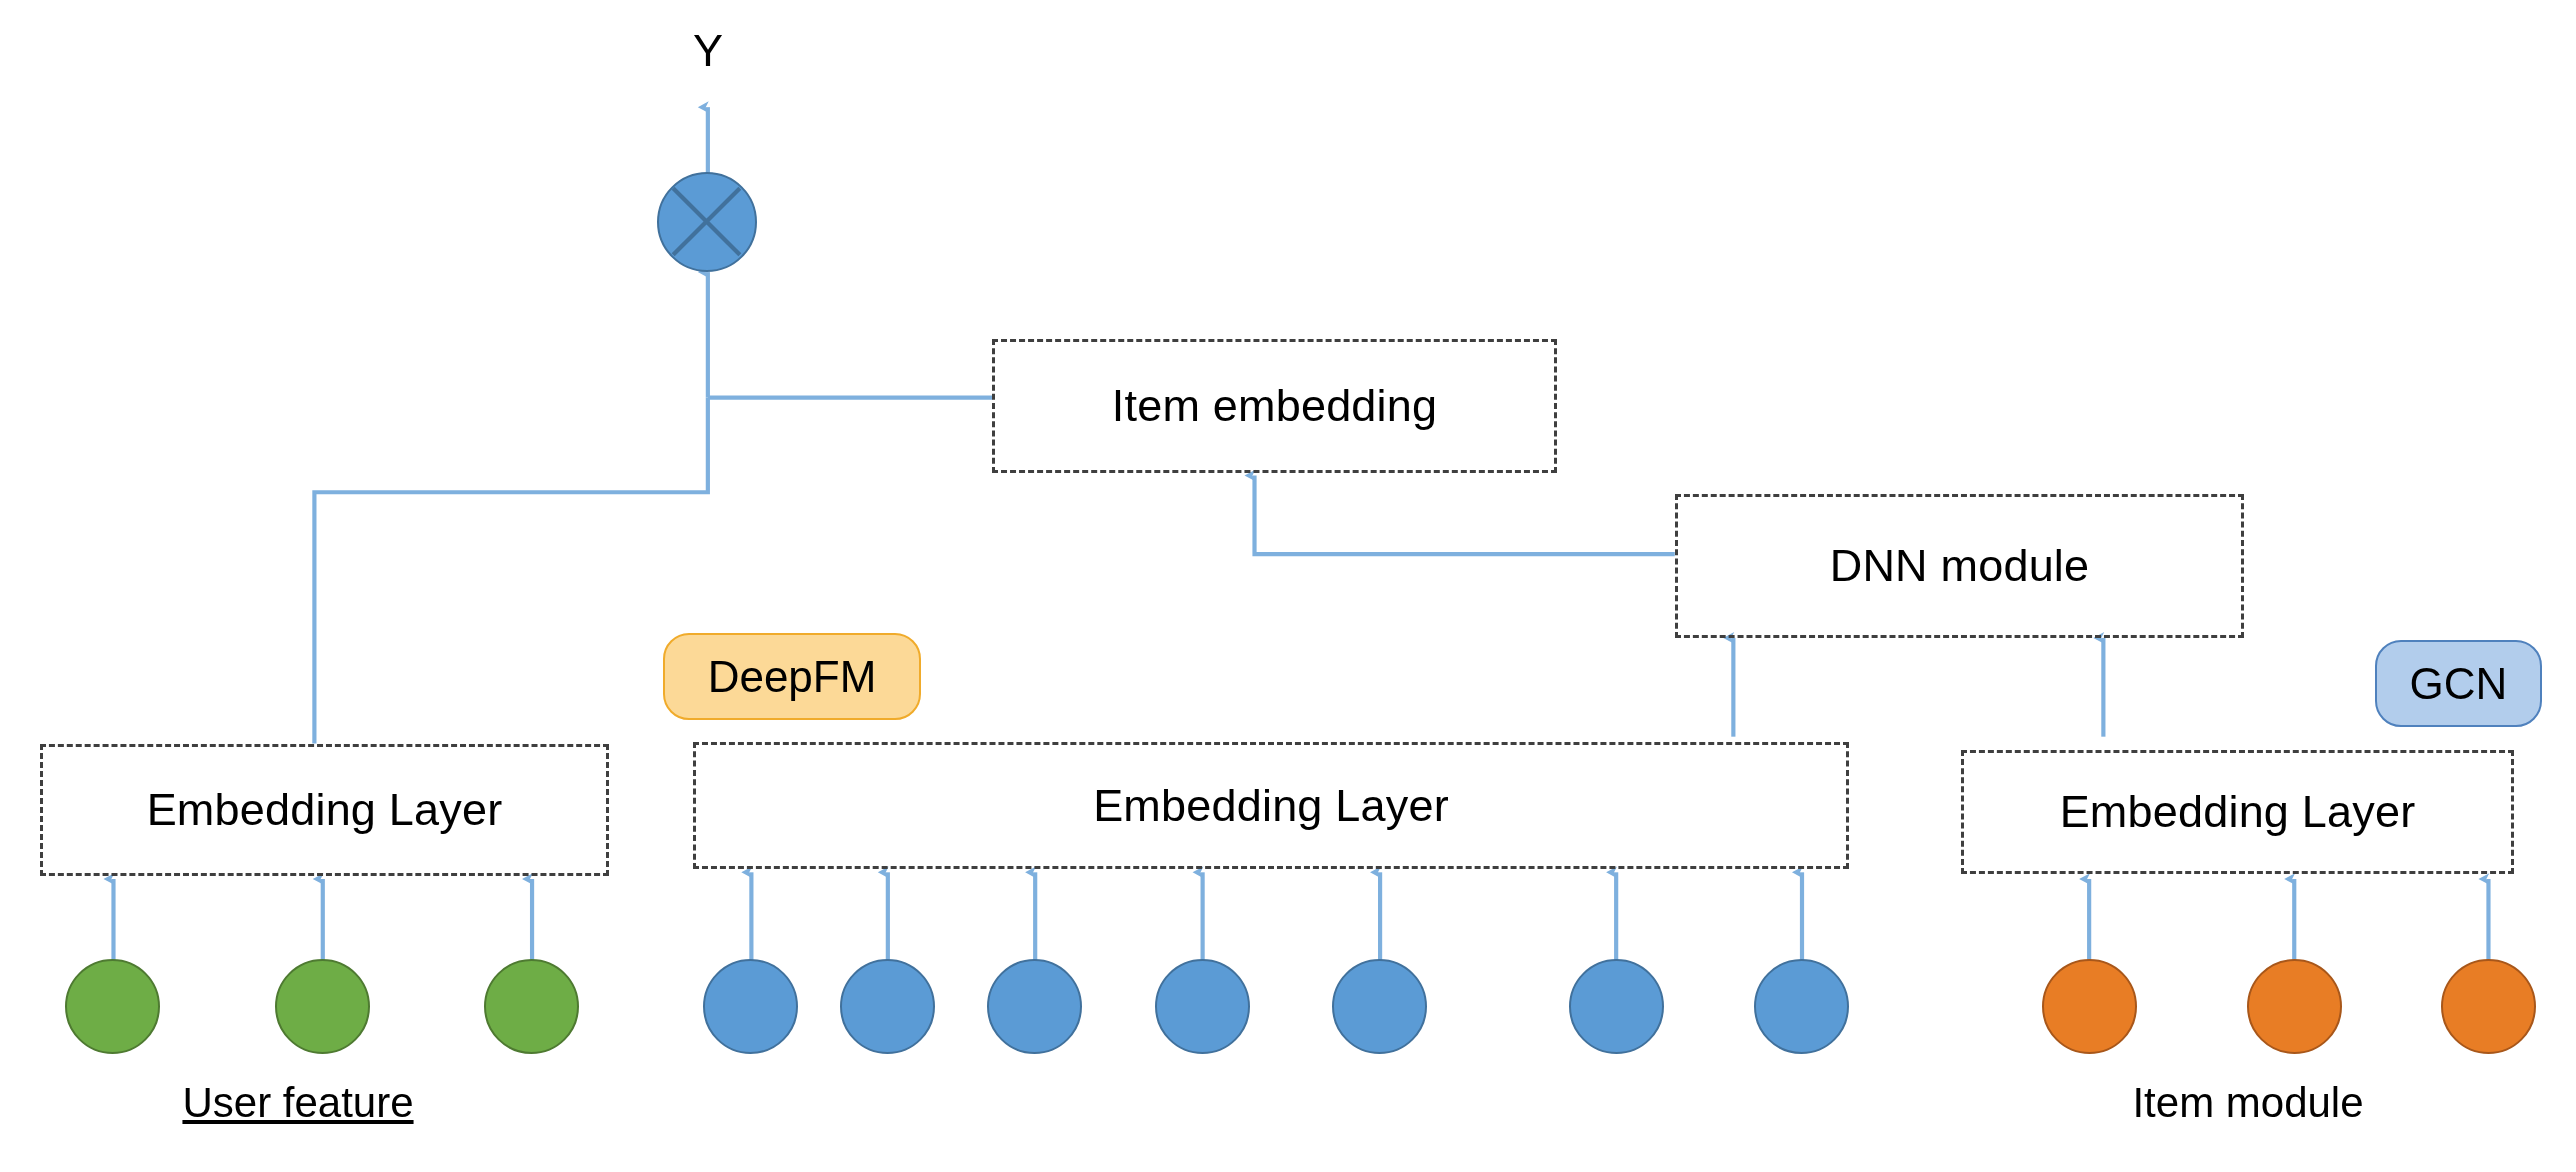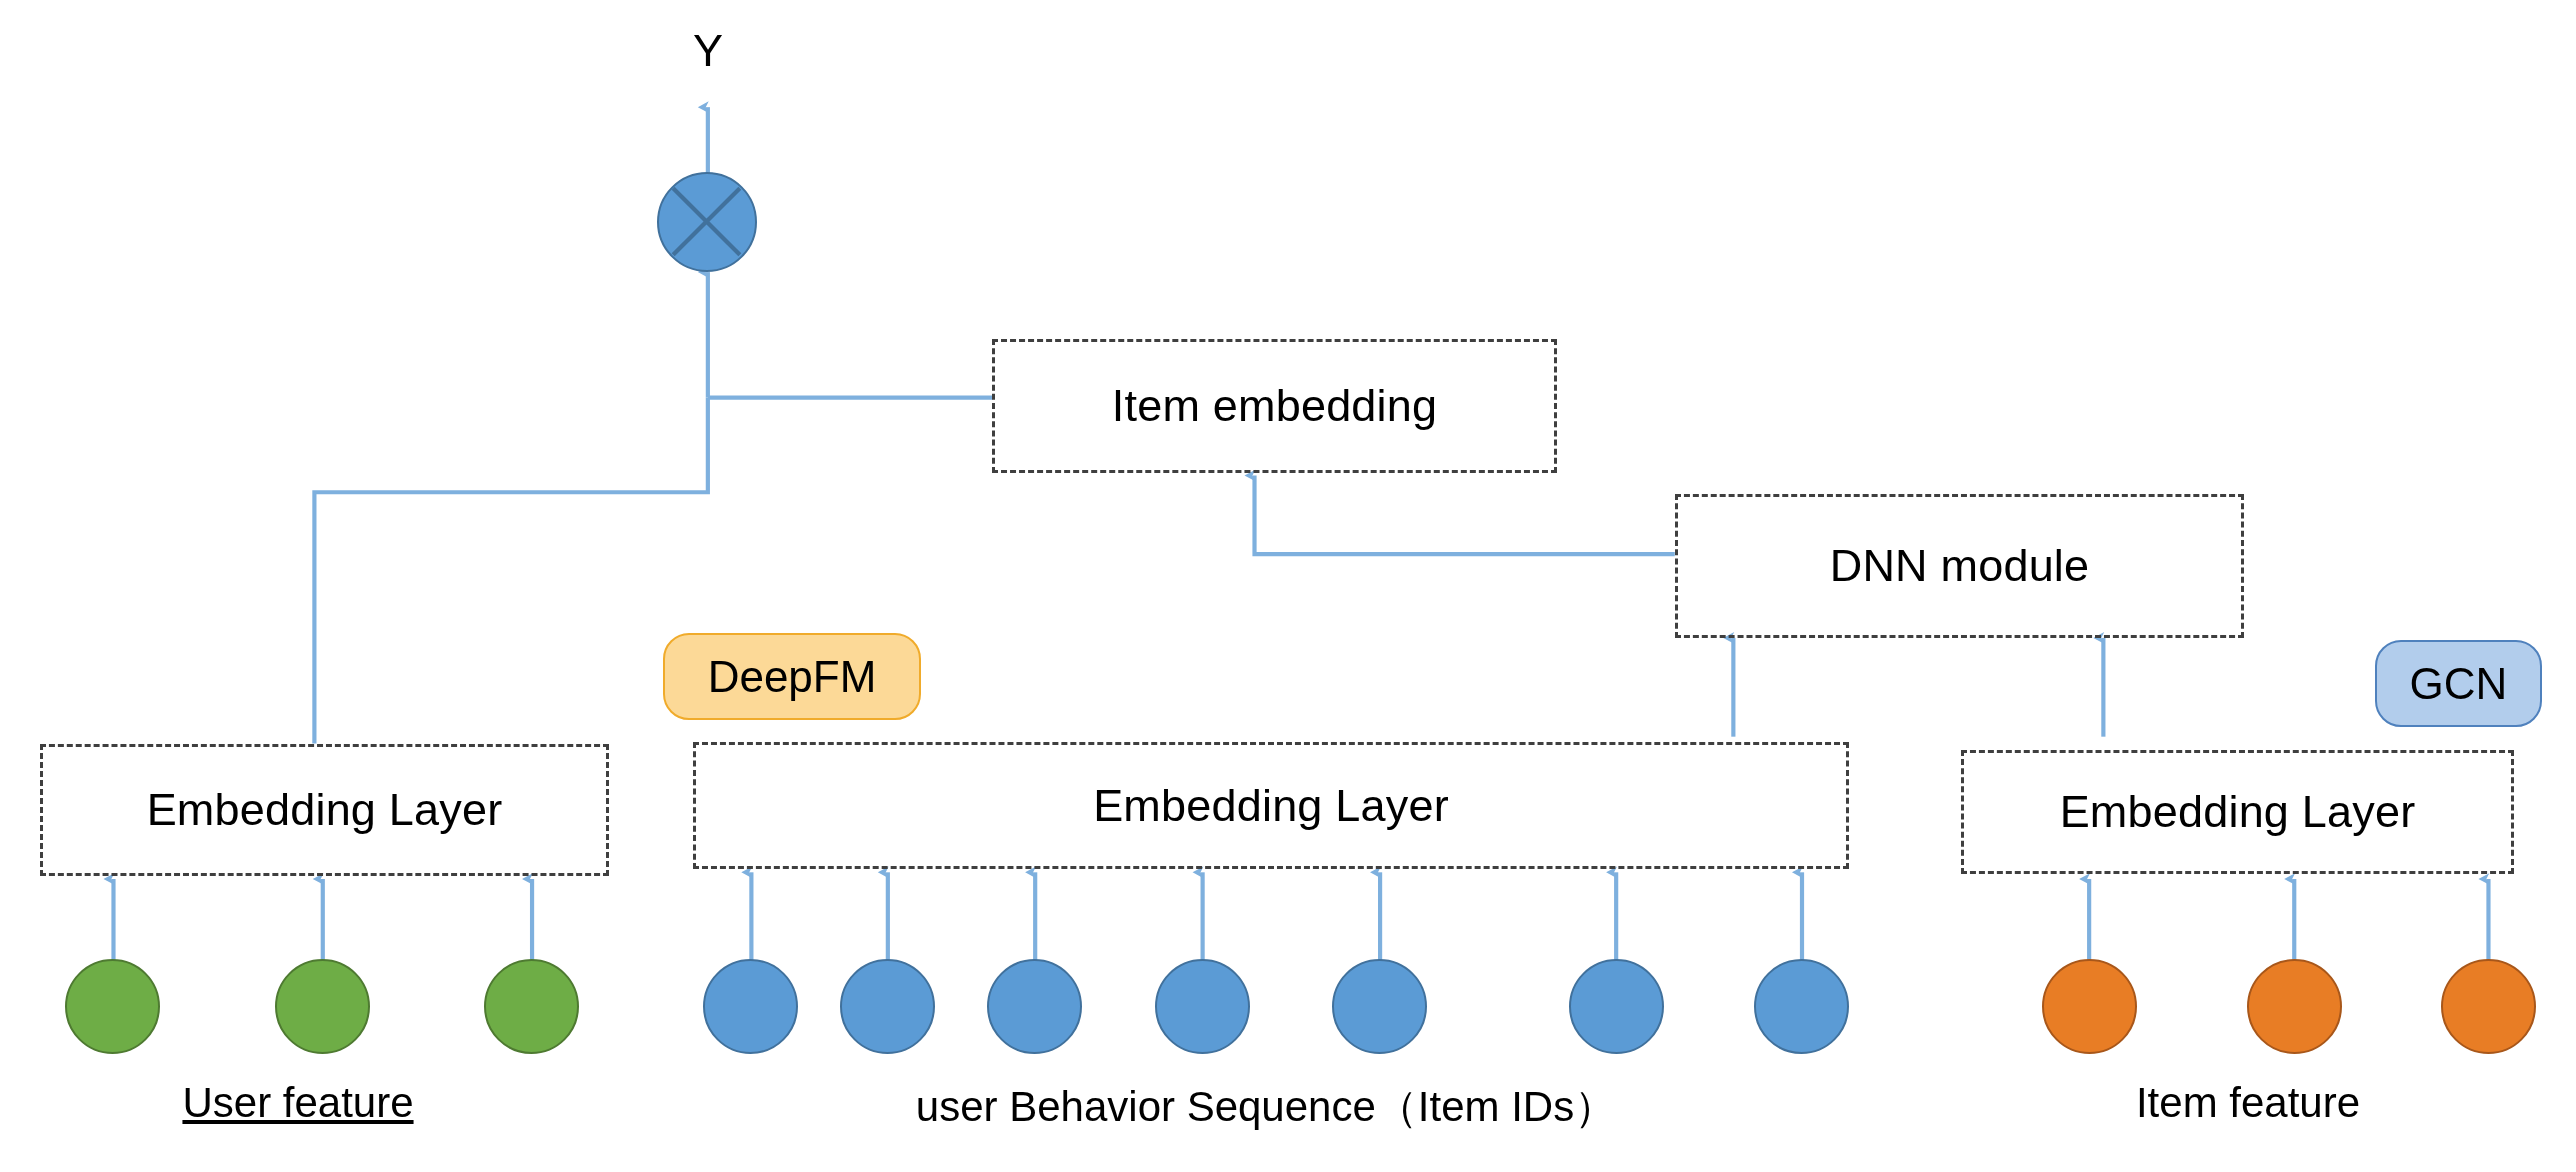--- a/index.html
+++ b/index.html
@@ -191,17 +191,16 @@
   <div class="circle circle-blue" style="left:1155px; top:959px; width:95px; height:95px;"></div>
   <div class="circle circle-blue" style="left:1332px; top:959px; width:95px; height:95px;"></div>
   <div class="circle circle-blue" style="left:1569px; top:959px; width:95px; height:95px;"></div>
   <div class="circle circle-blue" style="left:1754px; top:959px; width:95px; height:95px;"></div>
 
   <div class="circle circle-orange" style="left:2042px; top:959px; width:95px; height:95px;"></div>
   <div class="circle circle-orange" style="left:2247px; top:959px; width:95px; height:95px;"></div>
   <div class="circle circle-orange" style="left:2441px; top:959px; width:95px; height:95px;"></div>
 
   <div class="caption" style="left:298px; top:1079px;text-decoration:underline;">User feature</div>
-  <div class="caption" style="left:1266px; top:1079px;">user Behavior Sequence（Item IDs）</div>
-  <div class="caption" style="left:2248px; top:1079px;">Item feature</div>
+  <div class="caption" style="left:2248px; top:1079px;">Item module</div>
 
 </div>
 
 
 </body></html>

